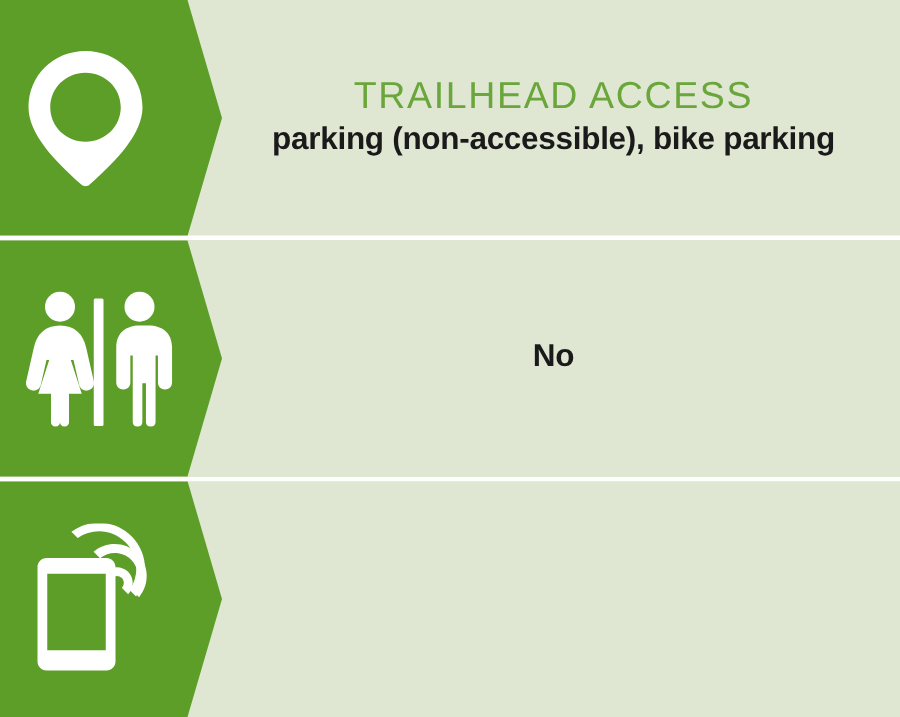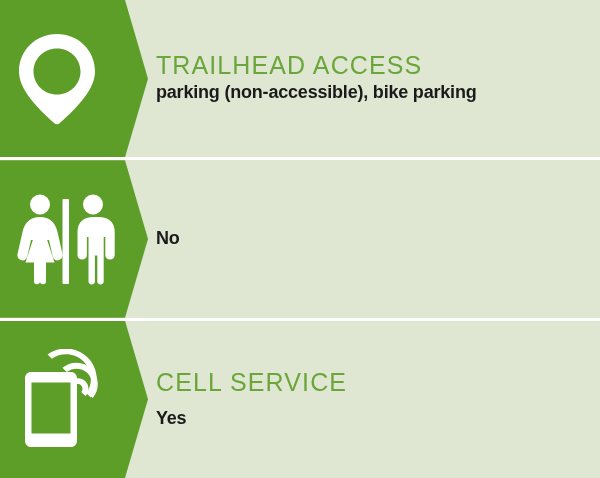--- a/index.html
+++ b/index.html
@@ -52,40 +52,40 @@
   }
   .icon-chevron svg {
     display: block;
   }
 
   
   .text-panel {
     flex: 1 1 auto;
     display: flex;
     flex-direction: column;
-    align-items: flex-start;
+    align-items: center;
     justify-content: center;
     text-align: center;
     padding: 2px 18px 4px 8px;
     box-sizing: border-box;
   }
 
   .amenity-title {
     color: #6aa63a;
     font-size: 25px;
     font-weight: 400;
     letter-spacing: 1.1px;
     line-height: 1.08;
     margin: 0 0 3px 0;
     white-space: nowrap;
   }
 
   .amenity-value {
     color: #1a1a1a;
-    font-size: 18px;
+    font-size: 21px;
     font-weight: bold;
     line-height: 1.14;
     margin: 0;
     letter-spacing: -0.2px;
   }
 
   
   .row-restrooms .amenity-title,
   .row-cell .amenity-title { margin-bottom: 12px; }
   .row-services .amenity-title { margin-bottom: 5px; }
@@ -143,20 +143,16 @@
             <rect x="29" y="27" width="16" height="3.4" rx="1.7"></rect>
             <circle cx="37" cy="91.5" r="3.4"></circle>
 
             <path d="M56.5 32.2 C60.6 28.1 67.3 28.1 71.4 32.2 C75.5 36.3 75.5 43 71.4 47.1 L67.2 42.9 C69 41.1 69 38.2 67.2 36.4 C65.4 34.6 62.5 34.6 60.7 36.4 Z"></path>
             <path d="M62.4 20.8 C70.9 13.6 83.7 14 91.6 21.9 C99.5 29.8 99.9 42.6 92.7 51.1 L88.4 46.8 C93.3 40.7 93 31.7 87.4 26.1 C81.8 20.5 72.8 20.2 66.7 25.1 Z" transform="translate(-14,-2)"></path>
             <path d="M59.6 9.5 C71.7 0.6 88.8 1.6 99.7 12.5 C110.6 23.4 111.6 40.5 102.7 52.6 L98.4 48.3 C105.2 38.6 104.3 25.2 95.6 16.5 C86.9 7.8 73.5 6.9 63.8 13.7 Z" transform="translate(-26,-4) scale(1)"></path>
           </g>
         </svg>
       </span>
     </div>
-    <div class="text-panel">
-      <div class="amenity-title">CELL SERVICE</div>
-      <div class="amenity-value">Yes</div>
-    </div>
   </div>
 
 
 </div>
 
 </body></html>

